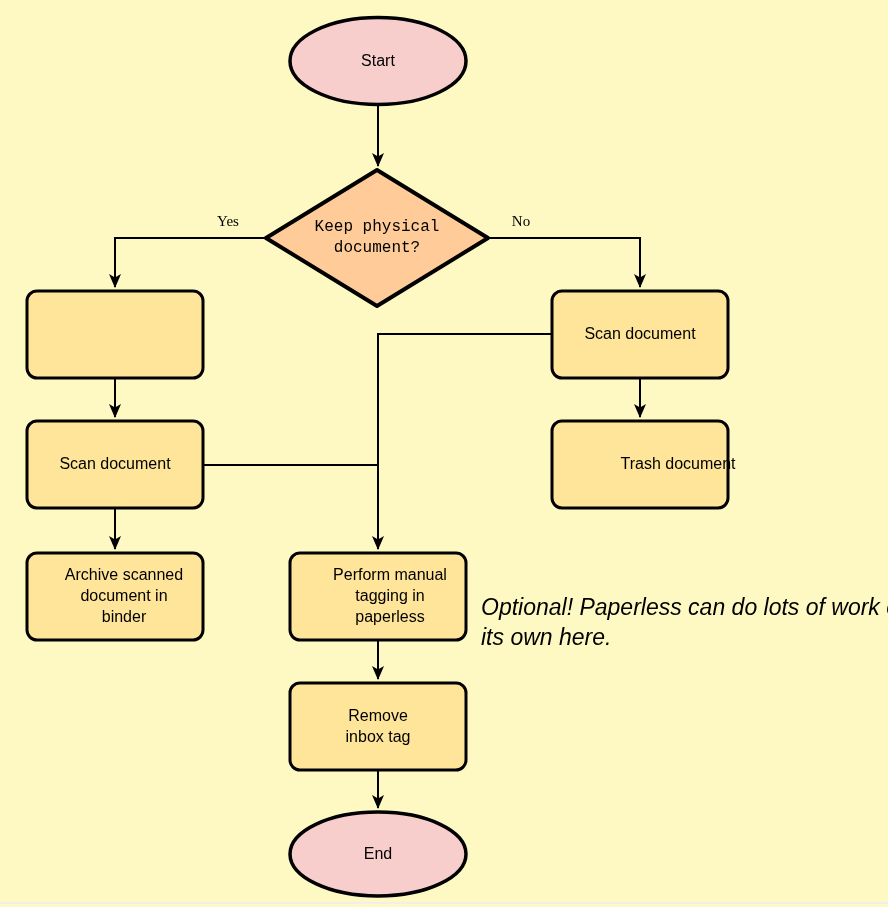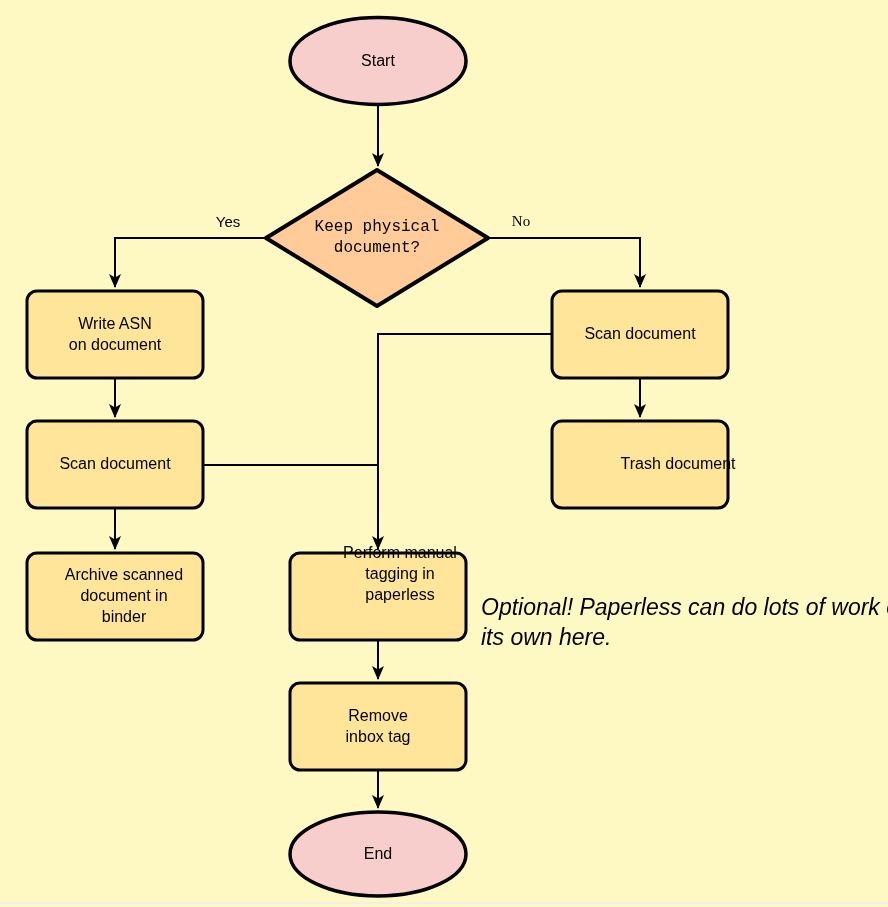--- a/index.html
+++ b/index.html
@@ -85,36 +85,34 @@
     <rect x="552" y="291" width="176" height="87" rx="10" stroke="#000" stroke-width="3" fill="#ffe599"></rect>
     <rect x="552" y="421" width="176" height="87" rx="10" stroke="#000" stroke-width="3" fill="#ffe599"></rect>
     <rect x="290" y="553" width="176" height="87" rx="10" stroke="#000" stroke-width="3" fill="#ffe599"></rect>
     <rect x="290" y="683" width="176" height="87" rx="10" stroke="#000" stroke-width="3" fill="#ffe599"></rect>
     <ellipse cx="378" cy="854" rx="88" ry="42" stroke="#000" stroke-width="3.5" fill="#f8cecc"></ellipse>
   </svg>
 
   <div class="label" style="left:289px; top:17px; width:178px; height:88px;">Start</div>
   <div class="label" style="left:277px; top:194px; width:200px; height:88px;font-family:Liberation Mono, monospace;">Keep physical
 document?</div>
-  <div class="label" style="left:27px; top:291px; width:176px; height:87px;">Write ASN
-on document</div>
   <div class="label" style="left:27px; top:421px; width:176px; height:87px;">Scan document</div>
   <div class="label" style="left:27px; top:553px; width:176px; height:87px;padding-left:9px;">Archive scanned
 document in
 binder</div>
   <div class="label" style="left:552px; top:291px; width:176px; height:87px;">Scan document</div>
   <div class="label" style="left:552px; top:421px; width:176px; height:87px;margin-left:38px;">Trash document</div>
-  <div class="label" style="left:290px; top:531px; width:200px; height:87px;margin-left:10px;">Perform manual
+  <div class="label" style="left:290px; top:553px; width:200px; height:87px;">Perform manual
 tagging in
 paperless</div>
   <div class="label" style="left:290px; top:683px; width:176px; height:87px;">Remove
 inbox tag</div>
   <div class="label" style="left:289px; top:812px; width:178px; height:84px;">End</div>
 
-  <div class="edge-label" style="left:203px; top:211px; width:50px; height:20px;">Yes</div>
+  <div class="edge-label" style="left:203px; top:211px; width:50px; height:20px;font-family:Liberation Serif, serif;">Yes</div>
   <div class="edge-label" style="left:497px; top:211px; width:48px; height:20px;font-family:Liberation Serif, serif;">No</div>
 
   <div class="note">Optional! Paperless can do lots of work on
 its own here.</div>
 
   <div class="bottom-line"></div>
 
 </div>
 
 </body></html>

